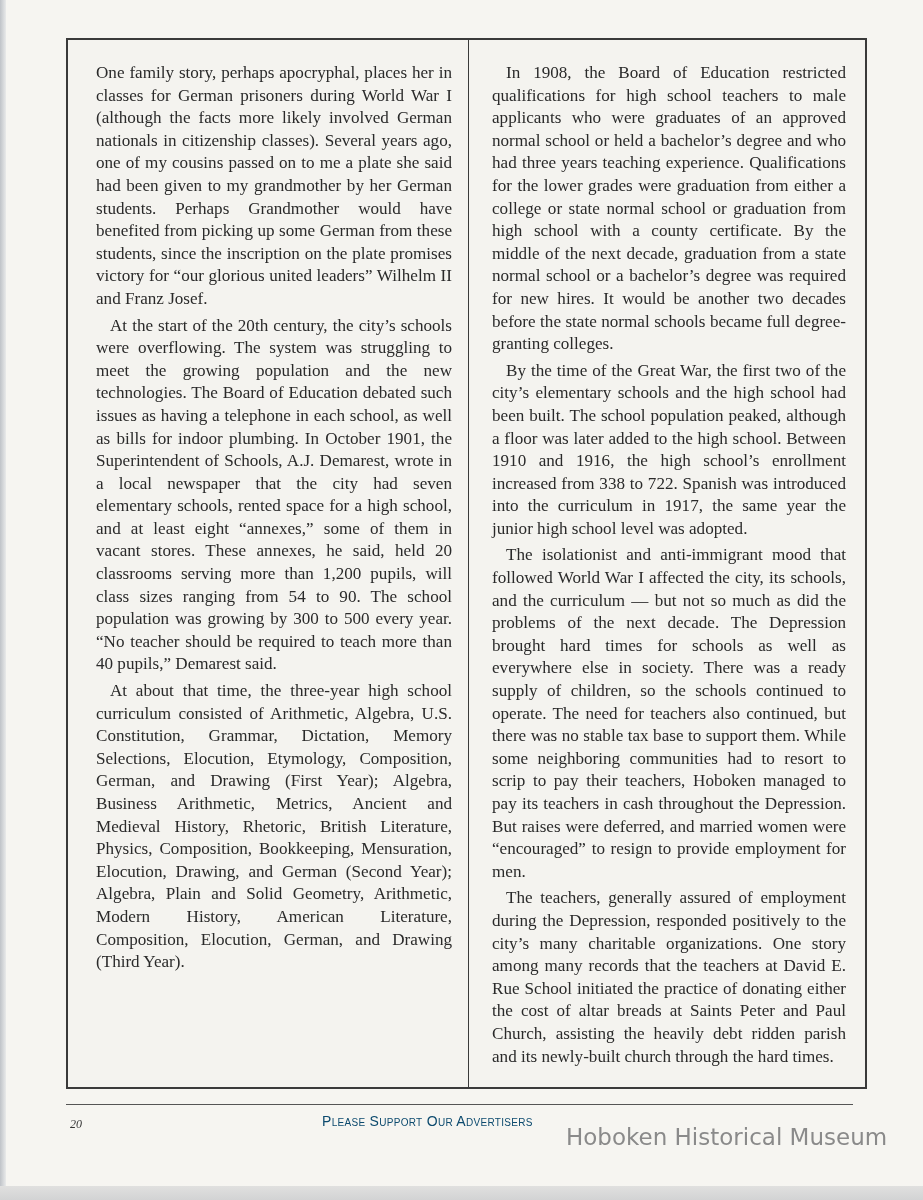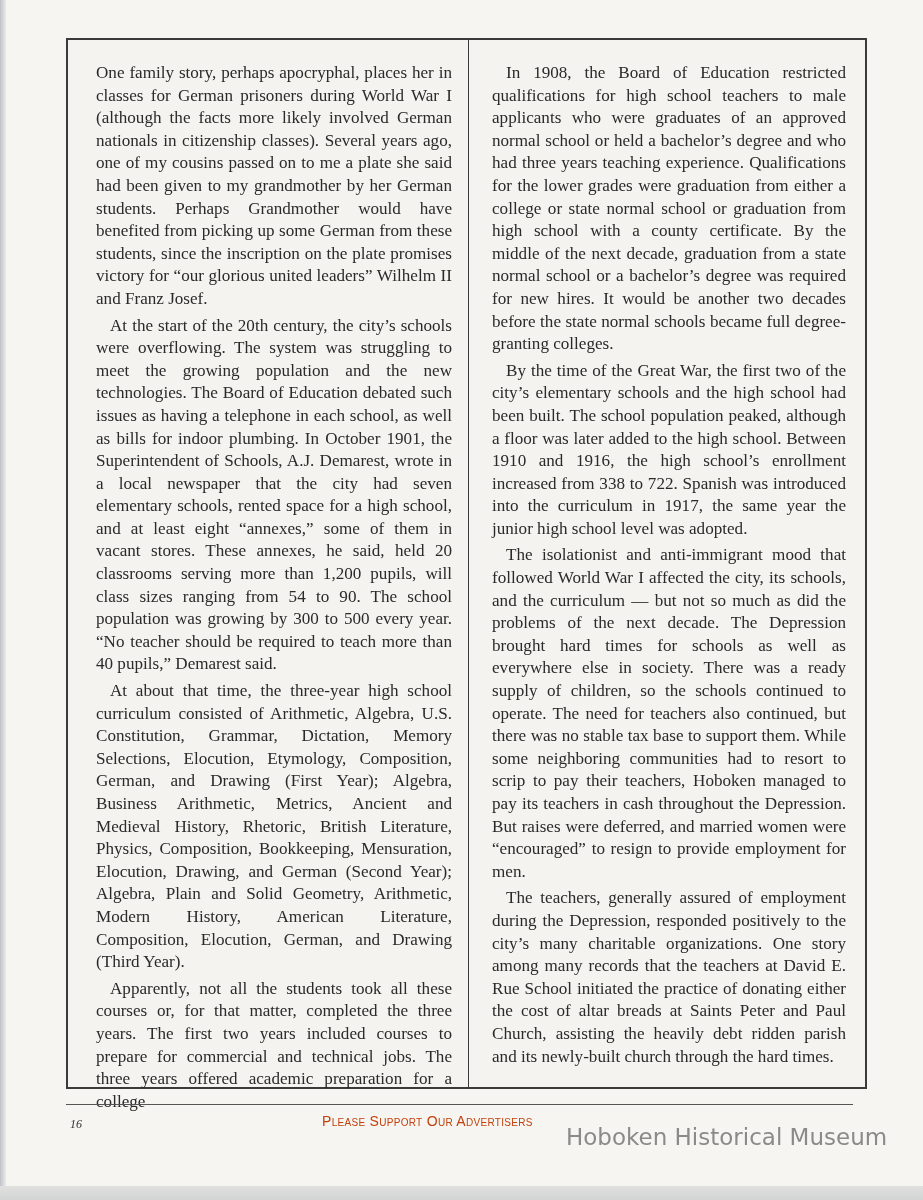--- a/index.html
+++ b/index.html
@@ -39,49 +39,48 @@
     position: absolute; left: 66px; top: 1104px; width: 787px; height: 1px;
     background: #555;
   }
   .page-number {
     position: absolute; left: 70px; top: 1117px;
     font-size: 12px; font-style: italic; color: #333;
   }
   .footer-text {
     position: absolute; left: 322px; top: 1113px;
     font-family: "Liberation Sans", "DejaVu Sans", sans-serif;
-    font-size: 14px; letter-spacing: 0.3px; color: #c2410c;
+    font-size: 14px; letter-spacing: 0.3px; color: #0c4a6e;
     font-variant: small-caps;
   }
   .watermark {
     position: absolute; left: 566px; top: 1124px;
     font-family: "DejaVu Sans", "Liberation Sans", sans-serif;
     font-size: 23px; color: #8a8a8a; letter-spacing: 0px;
   }
 </style>
 </head>
 <body>
 
 <div class="edge-shadow"></div>
 
 <div class="frame"></div>
 <div class="divider"></div>
 
 <div class="col col-left">
   <p class="no-indent">One family story, perhaps apocryphal, places her in classes for German prisoners during World War I (although the facts more likely involved German nationals in citizenship classes). Several years ago, one of my cousins passed on to me a plate she said had been given to my grandmother by her German students. Perhaps Grandmother would have benefited from picking up some German from these students, since the inscription on the plate promises victory for “our glorious united leaders” Wilhelm II and Franz Josef.</p>
   <p>At the start of the 20th century, the city’s schools were overflowing. The system was struggling to meet the growing population and the new technologies. The Board of Education debated such issues as having a telephone in each school, as well as bills for indoor plumbing. In October 1901, the Superintendent of Schools, A.J. Demarest, wrote in a local newspaper that the city had seven elementary schools, rented space for a high school, and at least eight “annexes,” some of them in vacant stores. These annexes, he said, held 20 classrooms serving more than 1,200 pupils, will class sizes ranging from 54 to 90. The school population was growing by 300 to 500 every year. “No teacher should be required to teach more than 40 pupils,” Demarest said.</p>
   <p>At about that time, the three-year high school curriculum consisted of Arithmetic, Algebra, U.S. Constitution, Grammar, Dictation, Memory Selections, Elocution, Etymology, Composition, German, and Drawing (First Year); Algebra, Business Arithmetic, Metrics, Ancient and Medieval History, Rhetoric, British Literature, Physics, Composition, Bookkeeping, Mensuration, Elocution, Drawing, and German (Second Year); Algebra, Plain and Solid Geometry, Arithmetic, Modern History, American Literature, Composition, Elocution, German, and Drawing (Third Year).</p>
-  <p>Apparently, not all the students took all these courses or, for that matter, completed the three years. The first two years included courses to prepare for commercial and technical jobs. The three years offered academic preparation for a college</p>
 </div>
 
 <div class="col col-right">
   <p>In 1908, the Board of Education restricted qualifications for high school teachers to male applicants who were graduates of an approved normal school or held a bachelor’s degree and who had three years teaching experience. Qualifications for the lower grades were graduation from either a college or state normal school or graduation from high school with a county certificate. By the middle of the next decade, graduation from a state normal school or a bachelor’s degree was required for new hires. It would be another two decades before the state normal schools became full degree-granting colleges.</p>
   <p>By the time of the Great War, the first two of the city’s elementary schools and the high school had been built. The school population peaked, although a floor was later added to the high school. Between 1910 and 1916, the high school’s enrollment increased from 338 to 722. Spanish was introduced into the curriculum in 1917, the same year the junior high school level was adopted.</p>
   <p>The isolationist and anti-immigrant mood that followed World War I affected the city, its schools, and the curriculum — but not so much as did the problems of the next decade. The Depression brought hard times for schools as well as everywhere else in society. There was a ready supply of children, so the schools continued to operate. The need for teachers also continued, but there was no stable tax base to support them. While some neighboring communities had to resort to scrip to pay their teachers, Hoboken managed to pay its teachers in cash throughout the Depression. But raises were deferred, and married women were “encouraged” to resign to provide employment for men.</p>
   <p>The teachers, generally assured of employment during the Depression, responded positively to the city’s many charitable organizations. One story among many records that the teachers at David E. Rue School initiated the practice of donating either the cost of altar breads at Saints Peter and Paul Church, assisting the heavily debt ridden parish and its newly-built church through the hard times.</p>
 </div>
 
 <div class="footer-rule"></div>
-<div class="page-number">16</div>
+<div class="page-number">20</div>
 <div class="footer-text">Please Support Our Advertisers</div>
 <div class="watermark">Hoboken Historical Museum</div>
 
 <div class="bottom-shadow"></div>
 
 </body></html>

